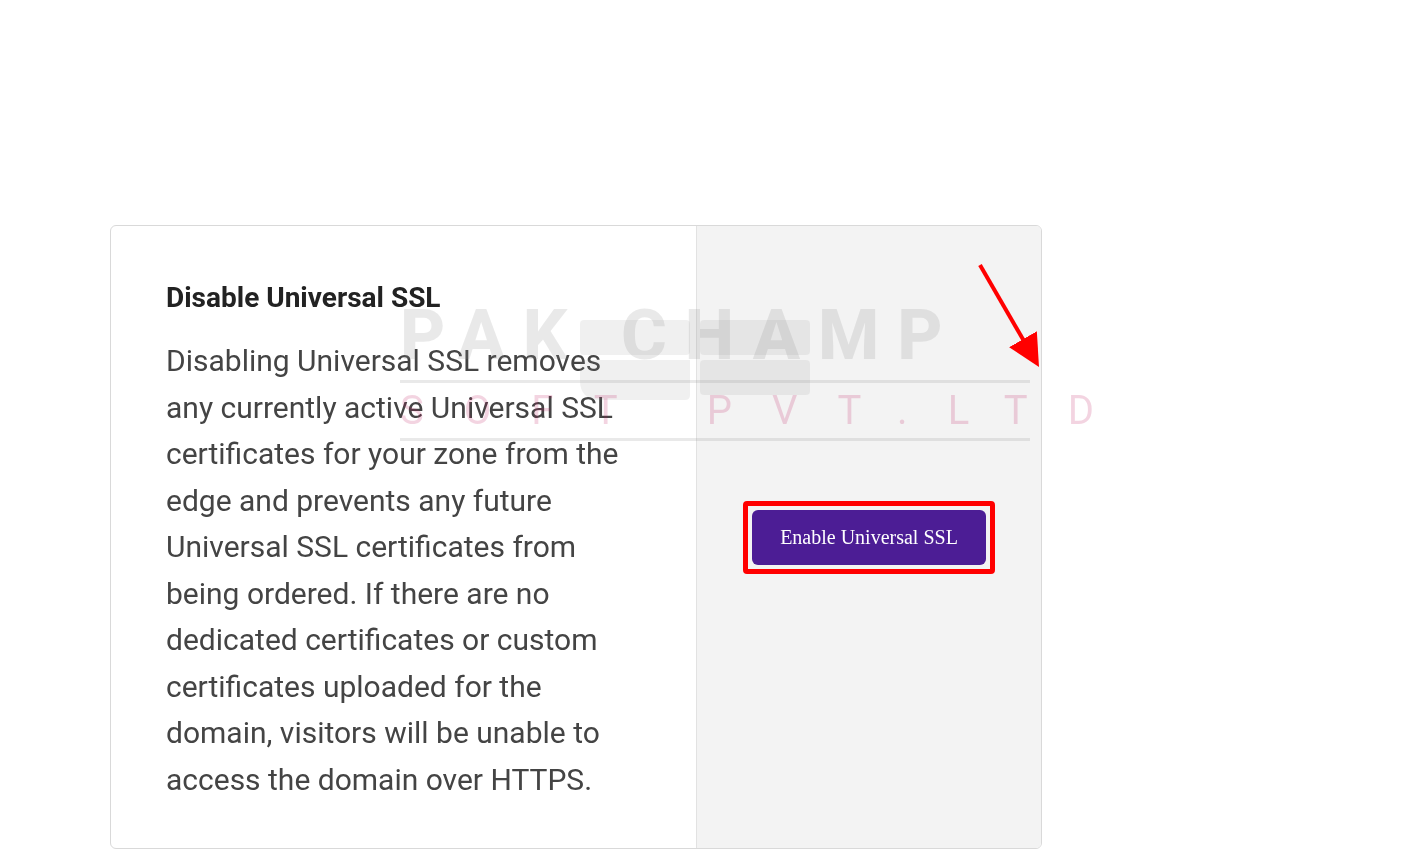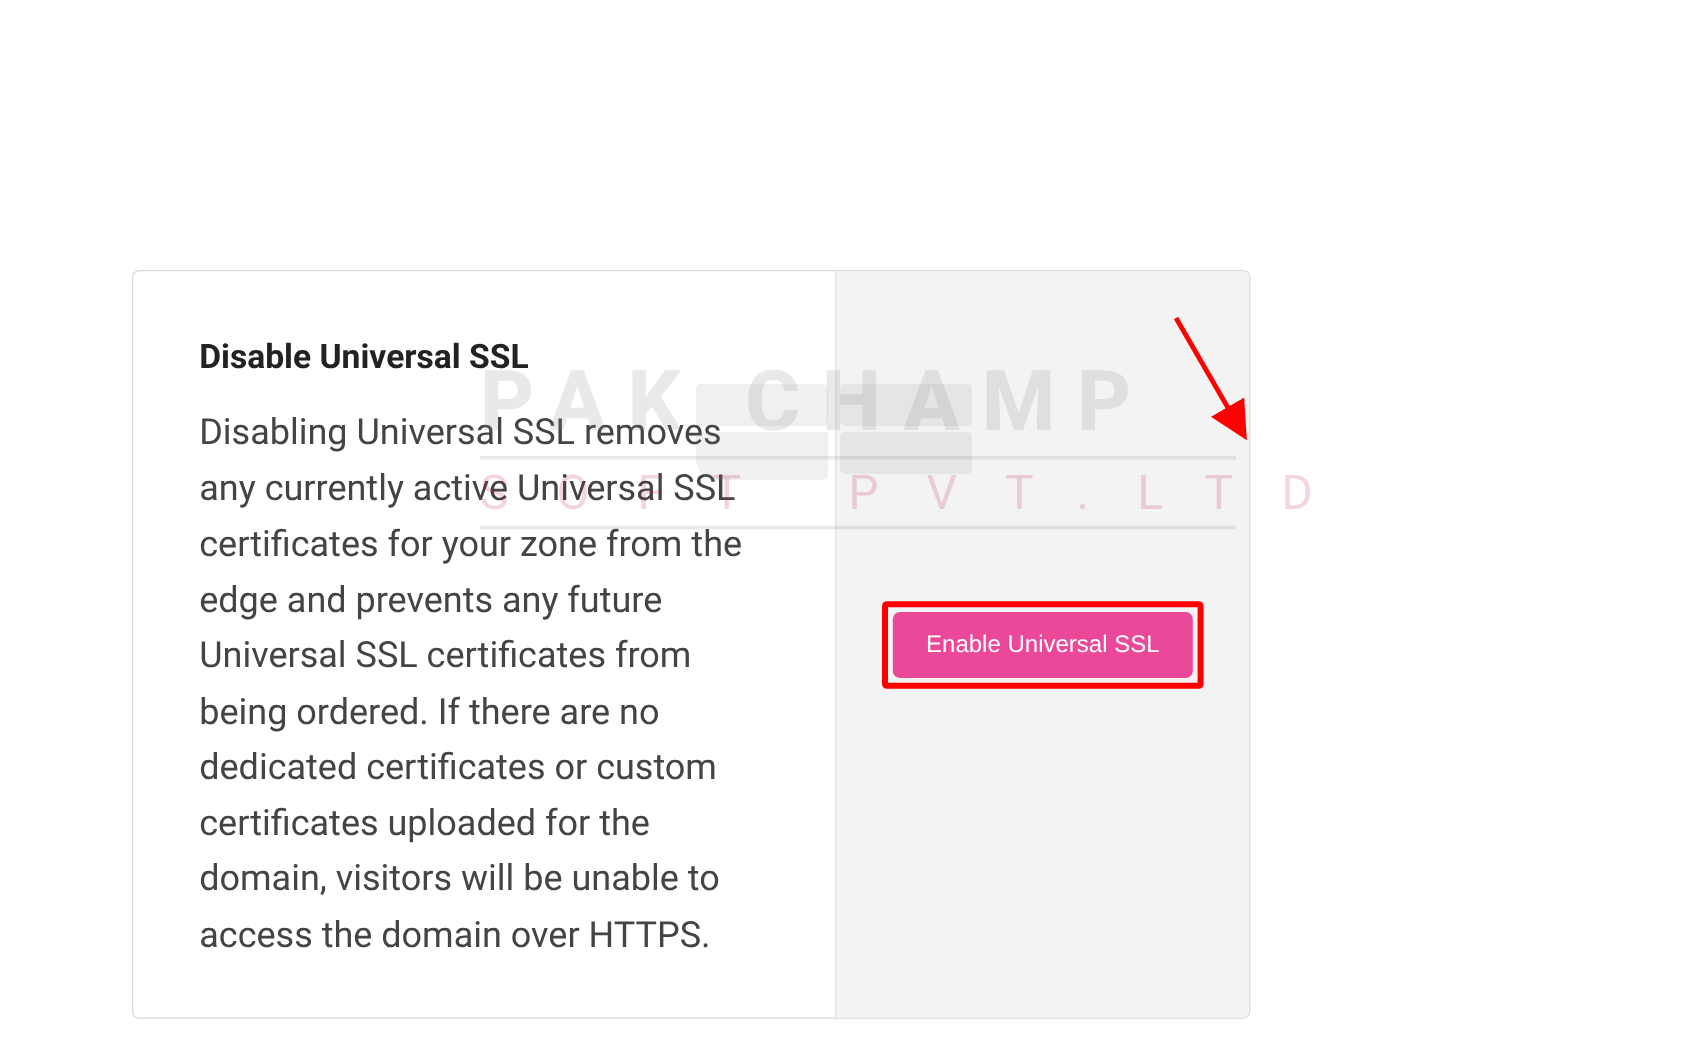--- a/index.html
+++ b/index.html
@@ -47,28 +47,28 @@
     .card-side {
       width: 345px;
       background: #f3f3f3;
       border-left: 1px solid #e2e2e2;
       display: flex;
       align-items: center;
       justify-content: center;
       padding: 20px;
     }
     .primary-button {
-      background: #ec4899;
+      background: #4c1d95;
       color: #ffffff;
       border: none;
       border-radius: 6px;
       font-size: 20px;
       padding: 16px 28px;
       cursor: pointer;
-      font-family: Liberation Sans, sans-serif;
+      font-family: Liberation Serif, serif;
     }
     .highlight-box {
       border: 5px solid #ff0000;
       border-radius: 4px;
       padding: 4px;
       display: inline-block;
     }
     .card-footer {
       border-top: 1px solid #d9d9d9;
       padding: 16px 28px;

